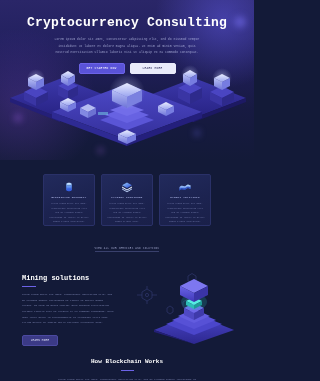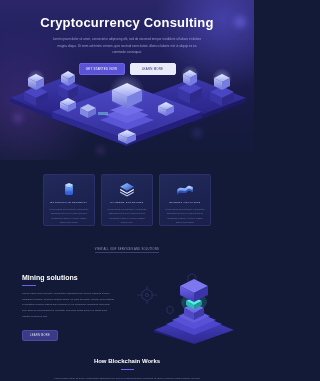--- a/index.html
+++ b/index.html
@@ -2,21 +2,21 @@
 <html><head>
 <meta charset="utf-8">
 <style>
   html,body{margin:0;padding:0;}
   body{
     width:254px;height:381px;overflow:hidden;
     background:#131a38;
     font-family:"Liberation Sans", sans-serif;
     color:#cfd4f0;
   }
-  .page{position:relative;width:254px;height:381px;overflow:hidden;}
+  .page{position:relative;width:254px;height:381px;overflow:hidden;font-family:Liberation Mono, monospace;}
 
   
   .hero{
     position:relative;width:254px;height:160px;overflow:hidden;
     background:
       radial-gradient(circle at 88% 12%, rgba(92,86,220,.55) 0%, rgba(92,86,220,0) 26%),
       radial-gradient(circle at 8% 66%, rgba(120,70,200,.30) 0%, rgba(120,70,200,0) 30%),
       linear-gradient(180deg,#2a2668 0%,#232160 26%,#1d1d52 48%,#171a42 68%,#131a38 100%);
   }
   .orb{position:absolute;border-radius:50%;filter:blur(3px);pointer-events:none;}

